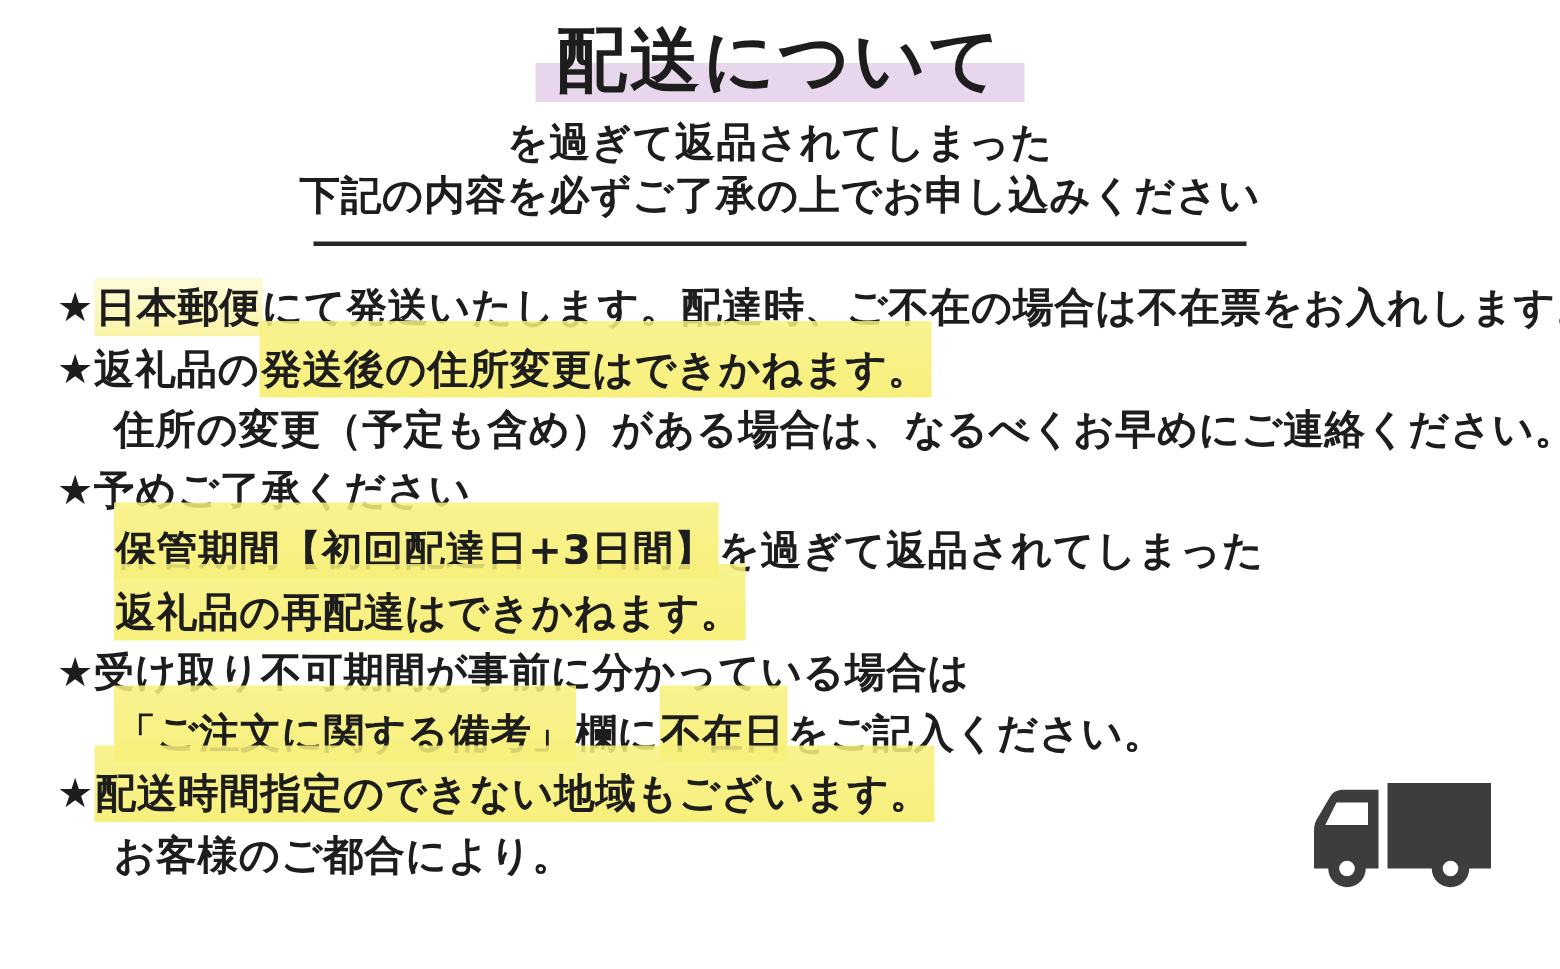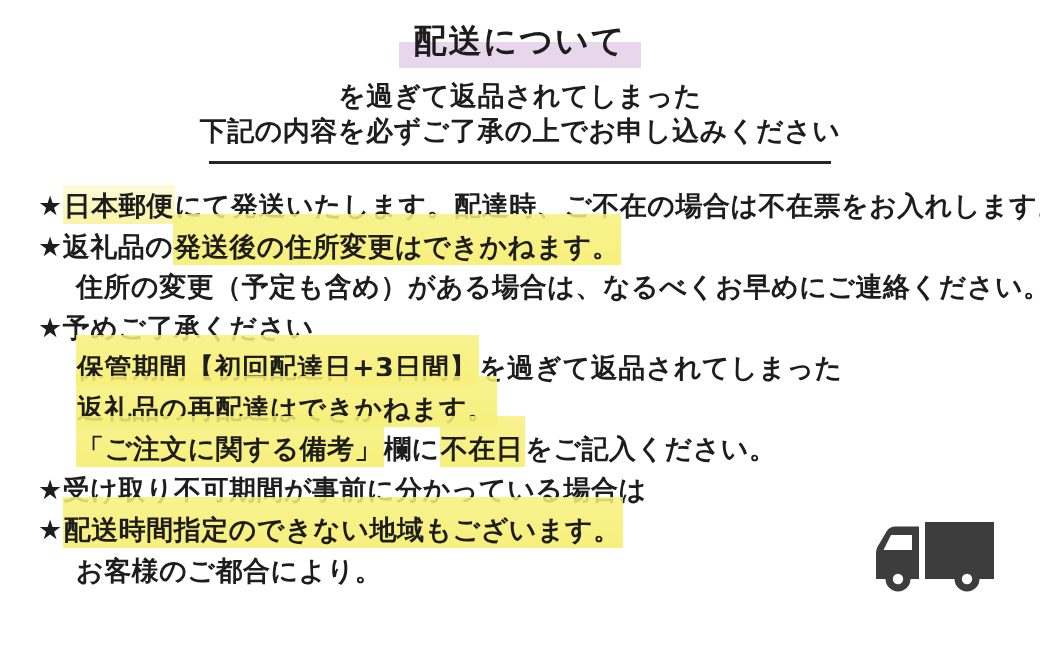--- a/index.html
+++ b/index.html
@@ -24,21 +24,21 @@
     background:#ffffff;
     overflow:hidden;
   }
   .header{
     position:absolute;
     top:12px; left:0; right:0;
     text-align:center;
   }
   .page-title{
     display:inline-block;
-    font-size:33px;
+    font-size:47px;
     line-height:58px;
     letter-spacing:2px;
     padding:0 14px;
     background:linear-gradient(180deg, transparent 52%, var(--title-highlight) 52%, var(--title-highlight) 96%, transparent 96%);
   }
   .subtitle{
     margin-top:8px;
     font-size:27px;
     line-height:35px;
     letter-spacing:0.5px;
@@ -94,22 +94,22 @@
     <hr class="divider">
   </div>
 
   <div class="notes">
       <div class="note-line"><span>★</span><span class="hl-yellow-light">日本郵便</span><span>にて発送いたします。配達時、ご不在の場合は不在票をお入れします。</span></div>
       <div class="note-line"><span>★返礼品の</span><span class="hl-yellow">発送後の住所変更はできかねます。</span></div>
       <div class="note-line indent"><span>住所の変更（予定も含め）がある場合は、なるべくお早めにご連絡ください。</span></div>
       <div class="note-line"><span>★予めご了承ください</span></div>
       <div class="note-line indent"><span class="hl-yellow">保管期間【初回配達日+3日間】</span><span>を過ぎて返品されてしまった</span></div>
       <div class="note-line indent"><span class="hl-yellow">返礼品の再配達はできかねます。</span></div>
+      <div class="note-line"><span>★受け取り不可期間が事前に分かっている場合は</span></div>
       <div class="note-line indent"><span class="hl-yellow">「ご注文に関する備考」</span><span>欄に</span><span class="hl-yellow">不在日</span><span>をご記入ください。</span></div>
-      <div class="note-line"><span>★受け取り不可期間が事前に分かっている場合は</span></div>
       <div class="note-line"><span>★</span><span class="hl-yellow">配送時間指定のできない地域もございます。</span></div>
       <div class="note-line indent"><span>お客様のご都合により。</span></div>
     </div>
 
   <svg class="truck" viewBox="0 0 122 76" aria-hidden="true">
 
     <rect x="51" y="2" width="69" height="57" fill="var(--truck)"></rect>
 
     <path d="M2,59 L2,34 C2,30 3,27 5.5,23.5 L12.5,11.5 C14.5,8 17.5,6.5 21.5,6.5 L45,6.5 L45,59 Z" fill="var(--truck)"></path>
 

